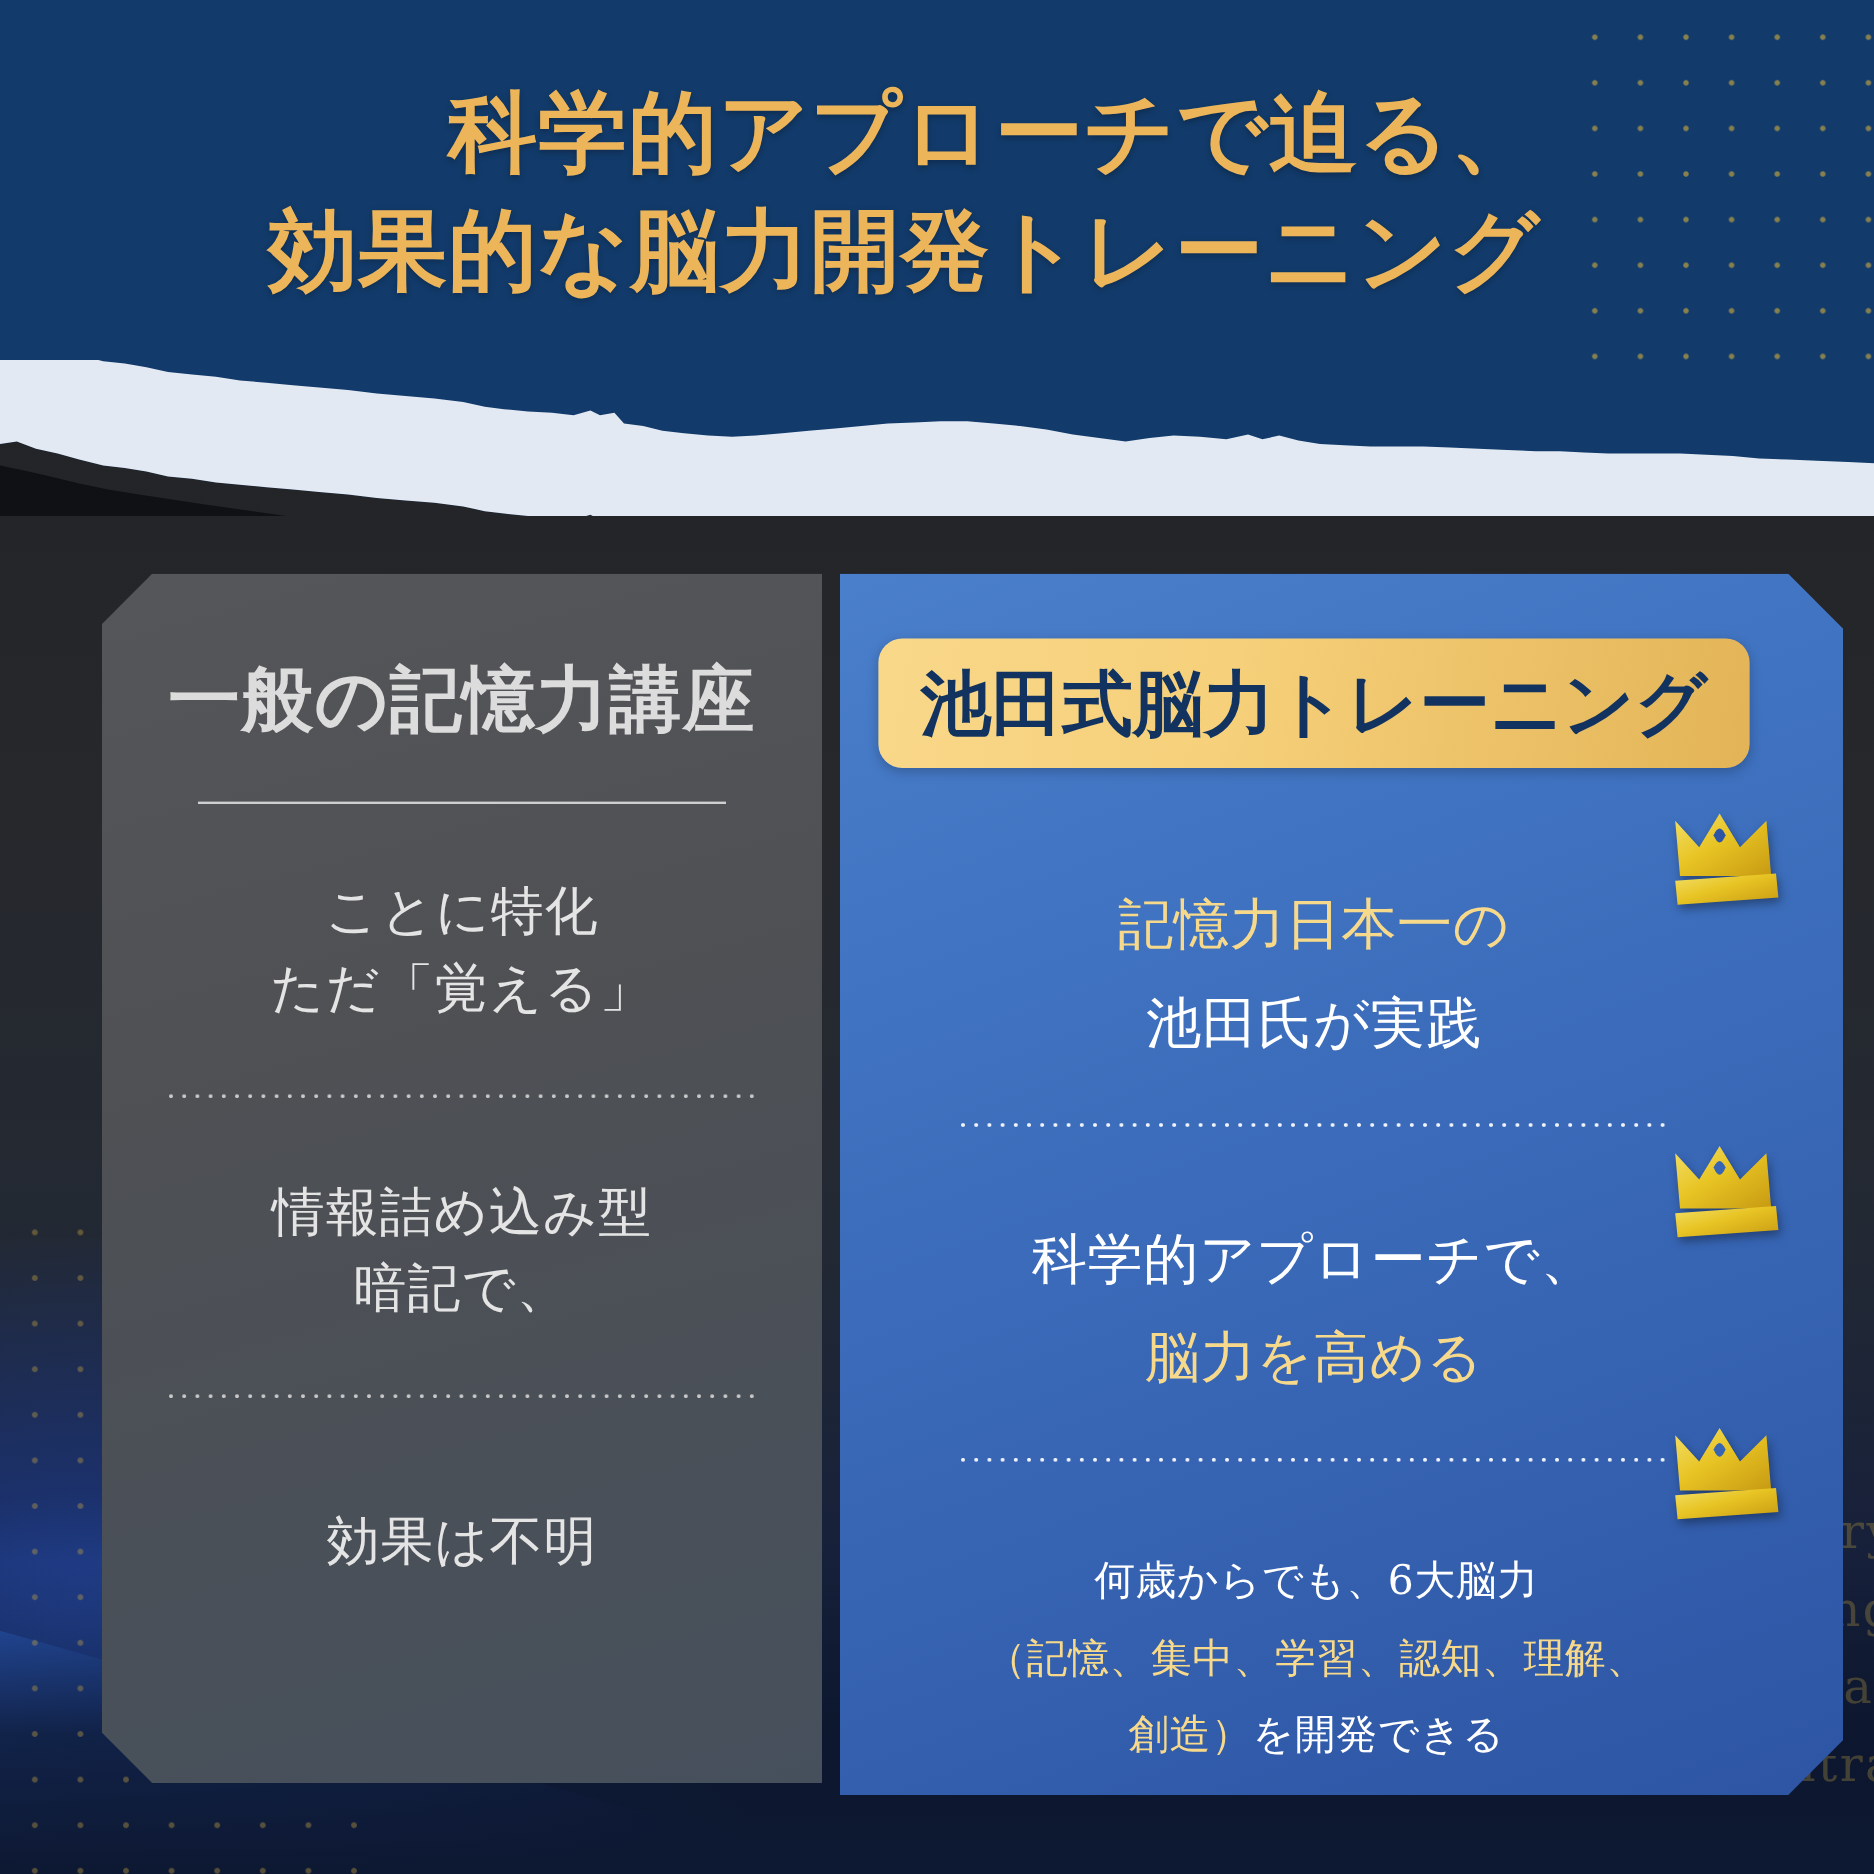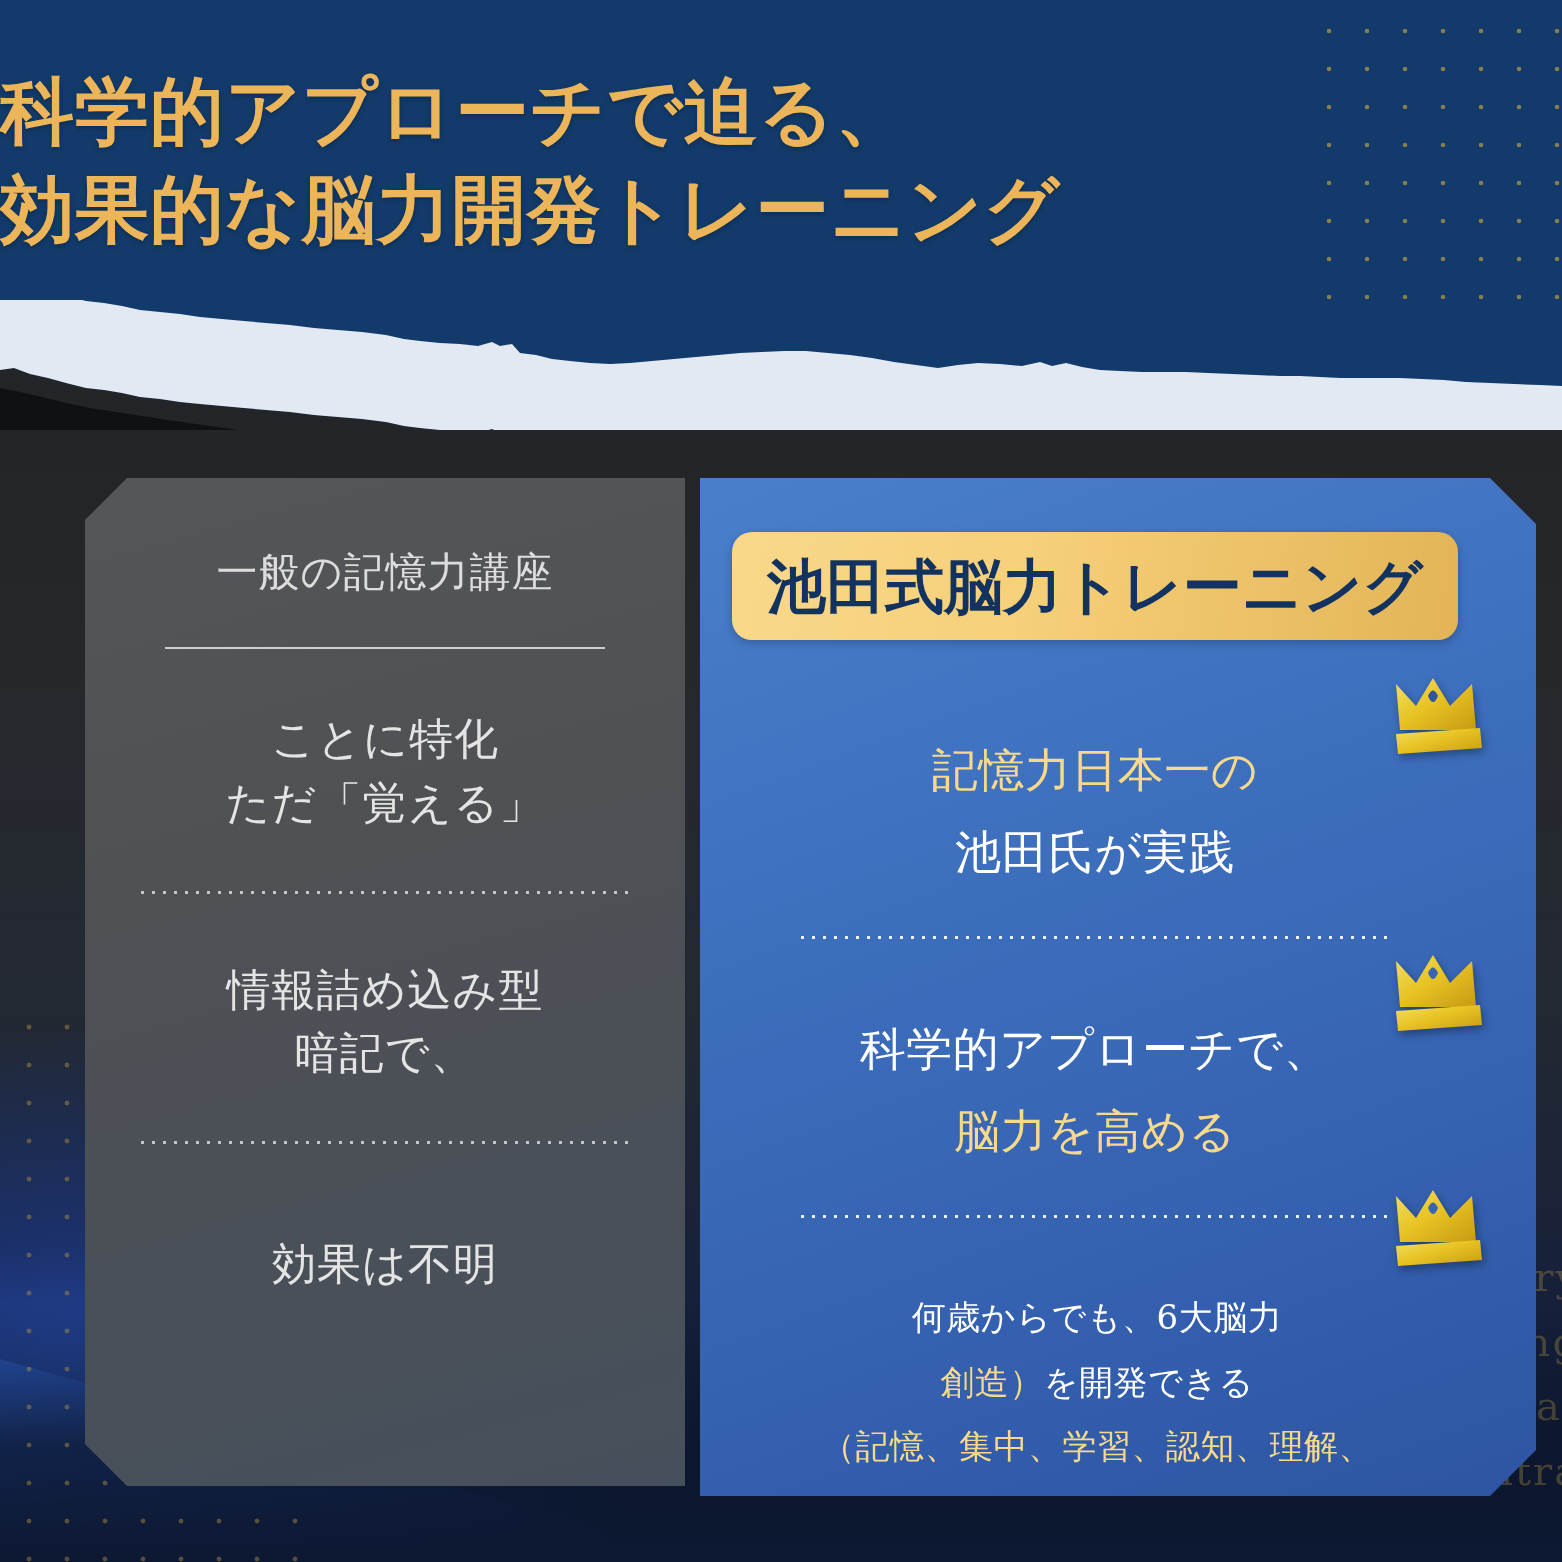--- a/index.html
+++ b/index.html
@@ -19,21 +19,21 @@
     overflow:hidden;
   }
   .header-dots {
     position:absolute; right:0; top:0; width:260px; height:352px;
     background-image:radial-gradient(circle, rgba(206,170,60,0.62) 1.9px, rgba(0,0,0,0) 2.6px);
     background-size:38px 38px;
     background-position:8px 12px;
   }
   .header-title {
     position:absolute; left:0; top:62px; width:1284px;
-    text-align:left; color:#edb55a;
+    text-align:right; color:#edb55a;
     font-family:"DejaVu Serif","Liberation Serif",serif;
     font-weight:700;
     font-size:74px; line-height:1.33;
     letter-spacing:1px;
     text-shadow:0 2px 5px rgba(0,0,0,0.25);
   }
   .header-title .l2 { display:block; }
 
   
   .tear { position:absolute; left:0; top:300px; width:1562px; height:130px; }
@@ -97,21 +97,21 @@
   .card-left {
     position:absolute; left:85px; top:478px; width:600px; height:1008px;
     background:linear-gradient(165deg,#545659 0%, #4e5054 40%, #4a5058 72%, #46505c 100%);
     clip-path:polygon(42px 0, 100% 0, 100% 100%, 42px 100%, 0 calc(100% - 42px), 0 42px);
     box-shadow:0 10px 34px rgba(0,0,0,0.42);
   }
   .card-left-head {
     padding:72px 0 0 0; text-align:center;
   }
   .card-left-title {
-    color:#dcdcdc; font-size:41px; font-weight:400; letter-spacing:1px;
+    color:#dcdcdc; font-size:60px; font-weight:700; letter-spacing:1px;
     line-height:1.1;
   }
   .card-left-rule {
     width:440px; height:2px; margin:52px auto 0;
     background:#cfcfcf;
   }
   .left-items { margin-top:0; }
   .left-item {
     text-align:center; color:#e4e4e4;
     font-size:44px; line-height:1.45; letter-spacing:1px;
@@ -290,21 +290,21 @@
                   <stop offset="45%" stop-color="#e8c424"></stop>
                   <stop offset="100%" stop-color="#c79a12"></stop>
                 </linearGradient>
               </defs>
               <path d="M6,12 L26,34 L43,6 L60,34 L82,12 L86,58 L10,58 Z" fill="url(#cg3)"></path>
               <path d="M38,24 q5,-11 10,0 q-5,12 -10,0 Z" fill="#3765b4"></path>
               <path d="M6,62 L90,56 L92,76 L8,82 Z" fill="url(#cg3)"></path>
             </svg>
           </span>
           <span class="ln w">何歳からでも、6大脳力</span>
+          <span class="ln g">（記憶、集中、学習、認知、理解、</span>
           <span class="ln"><span class="g">創造）</span><span class="w">を開発できる</span></span>
-          <span class="ln g">（記憶、集中、学習、認知、理解、</span>
         </div>
 
       </div>
     </div>
 
   </div>
 </div>
 
 </body></html>

